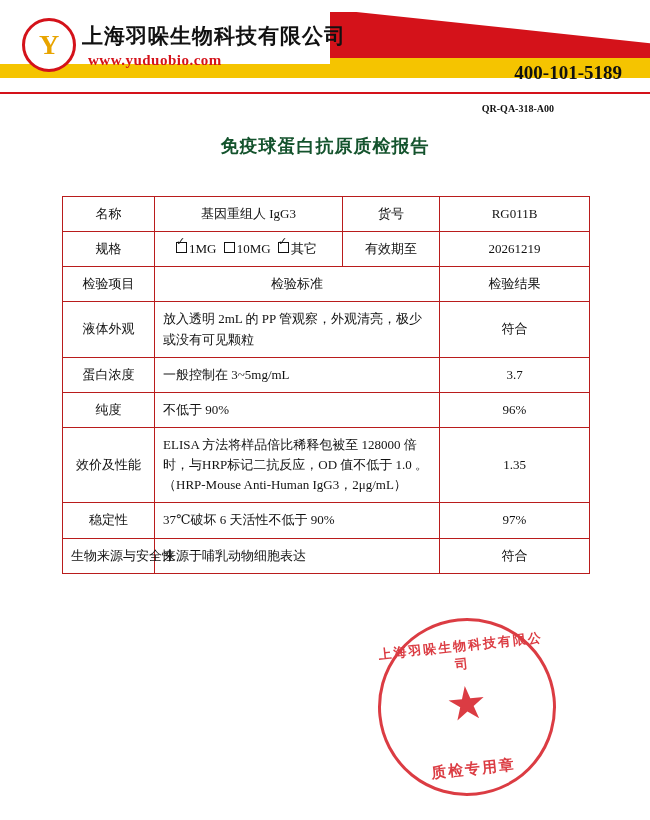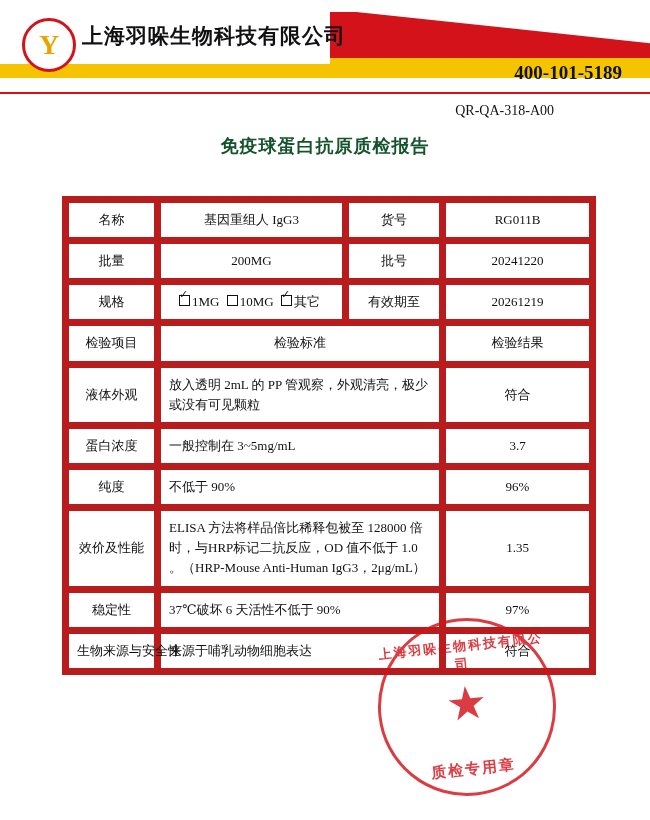--- a/index.html
+++ b/index.html
@@ -96,22 +96,22 @@
     position: absolute;
     left: 0; top: 92px;
     width: 650px; height: 2px;
     background: #d4121a;
   }
 
   
   .doc-code {
     position: absolute;
     right: 96px; top: 103px;
-    font-size: 14px;
-    font-weight: normal;
+    font-size: 10px;
+    font-weight: bold;
     font-family: "Liberation Serif", serif;
     color: #111;
   }
 
   
   .doc-title {
     position: absolute;
     left: 0; top: 134px;
     width: 650px;
     text-align: center;
@@ -124,21 +124,21 @@
   
   table.report {
     position: absolute;
     left: 62px; top: 196px;
     width: 527px;
     border-collapse: collapse;
     table-layout: fixed;
     font-size: 13px;
   }
   table.report td {
-    border: 7px solid #b91c1c;
+    border: 1px solid #b91c1c;
     padding: 7px 8px;
     vertical-align: middle;
     line-height: 1.55;
   }
   .c-center { text-align: center; }
   .c-left { text-align: left; }
   .lbl { text-align: center; white-space: nowrap; }
 
   .col-a { width: 92px; }
   .col-b { width: 188px; }
@@ -211,20 +211,21 @@
 
 <div class="header">
   <div class="hdr-red"></div>
   <div class="hdr-swoosh-red"></div>
   <div class="hdr-swoosh-yellow"></div>
   <div class="hdr-white-block"></div>
   <div class="logo-circle">
     <span class="logo-mark">Y</span>
   </div>
   <div class="company-name">上海羽哚生物科技有限公司</div>
+  <div class="company-site">www.yuduobio.com</div>
   <div class="hotline">400-101-5189</div>
   <div class="hdr-rule"></div>
 </div>
 
 <div class="doc-code">QR-QA-318-A00</div>
 <div class="doc-title">免疫球蛋白抗原质检报告</div>
 
 <table class="report">
   <colgroup>
     <col class="col-a">
@@ -233,26 +234,20 @@
       <col class="col-d">
   </colgroup>
   <tbody>
     <tr>
       <td class="lbl">名称</td>
       <td class="c-center">基因重组人 IgG3</td>
       <td class="lbl">货号</td>
       <td class="c-center">RG011B</td>
     </tr>
     <tr>
-      <td class="lbl">批量</td>
-      <td class="c-center">200MG</td>
-      <td class="lbl">批号</td>
-      <td class="c-center">20241220</td>
-    </tr>
-    <tr>
       <td class="lbl">规格</td>
       <td class="c-center">
         <span class="chk"><span class="box on"></span><span>1MG</span></span>
         <span class="chk"><span class="box"></span><span>10MG</span></span>
         <span class="chk"><span class="box on"></span><span>其它</span></span>
       </td>
       <td class="lbl">有效期至</td>
       <td class="c-center">20261219</td>
     </tr>
     <tr>

